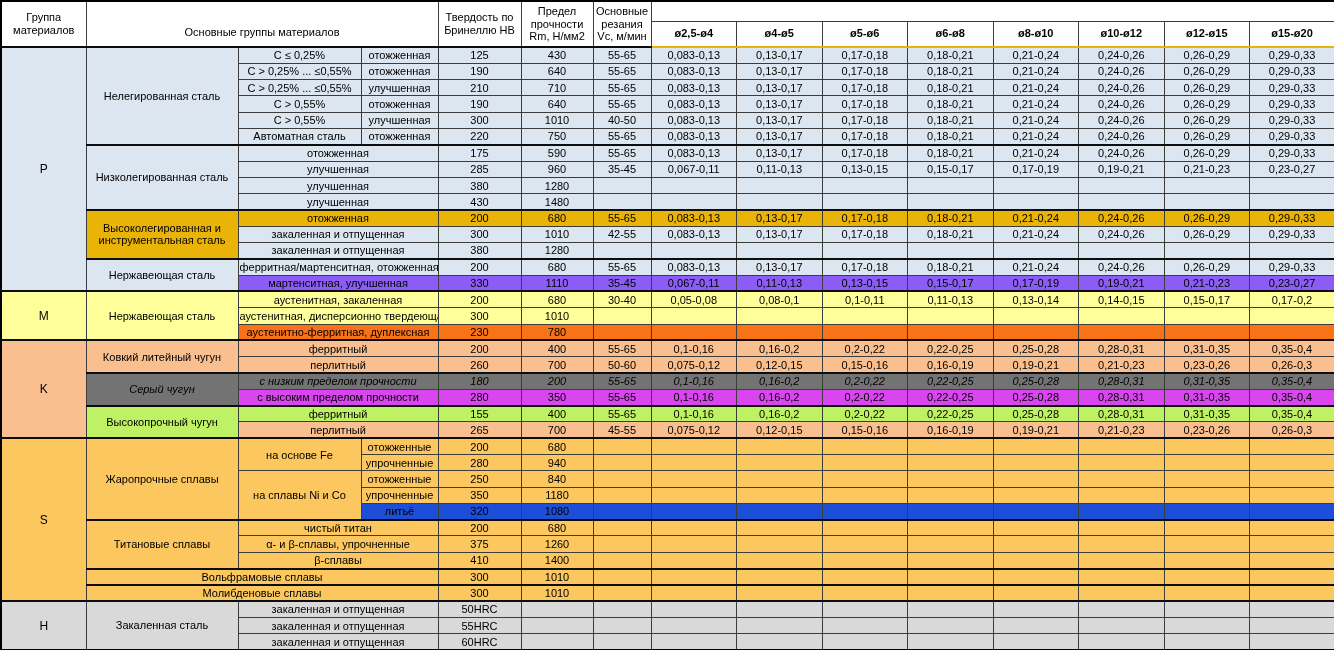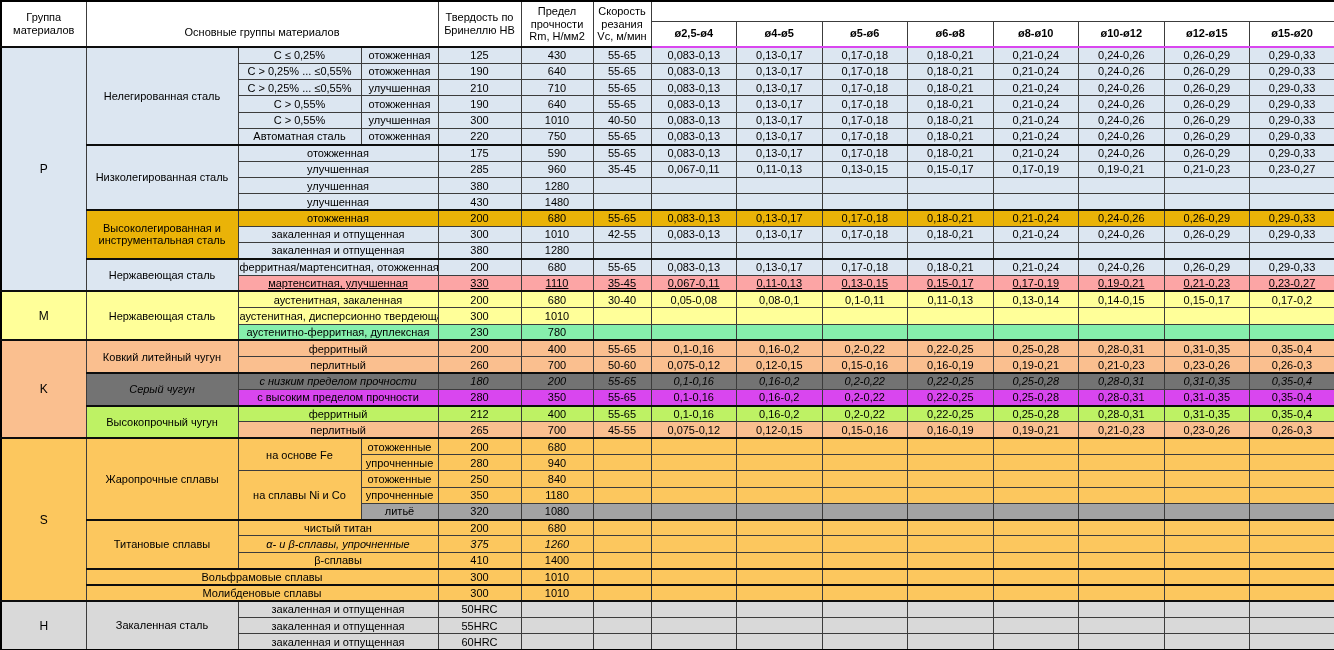--- a/index.html
+++ b/index.html
@@ -19,21 +19,21 @@
     padding:0 1px;
     overflow:hidden;
     white-space:nowrap;
   }
   thead tr.r1{height:20px;}
   thead tr.r2{height:26px;}
   tbody tr{height:16.3px;}
   th{font-weight:normal;background:#fff;white-space:normal;line-height:1.15;}
   th.dia{font-weight:bold;white-space:nowrap;}
   th.vb{vertical-align:bottom;padding-bottom:7px;}
-  thead tr.r2 th{border-bottom:2px solid #d946ef;}
+  thead tr.r2 th{border-bottom:2px solid #eab308;}
   thead th.span2{border-bottom:2px solid #0d0d0d;}
   td.b{white-space:normal;line-height:1.1;}
   td.g{font-size:12px;}
   tr.sec td{border-top:2px solid #0d0d0d;}
 </style>
 </head>
 <body>
 
 <table>
   <colgroup>
@@ -52,21 +52,21 @@
       <col style="width:85.5px">
       <col style="width:85.5px">
       <col style="width:85.5px">
   </colgroup>
   <thead>
     <tr class="r1">
       <th rowspan="2" class="span2">Группа материалов</th>
       <th rowspan="2" colspan="3" class="vb span2">Основные группы материалов</th>
       <th rowspan="2" class="span2">Твердость по Бринеллю НВ</th>
       <th rowspan="2" class="span2">Предел прочности Rm, Н/мм2</th>
-      <th rowspan="2" class="span2">Скорость резания Vc, м/мин</th>
+      <th rowspan="2" class="span2">Основные резания Vc, м/мин</th>
       <th colspan="8"></th>
     </tr>
     <tr class="r2">
       <th class="dia">ø2,5-ø4</th>
       <th class="dia">ø4-ø5</th>
       <th class="dia">ø5-ø6</th>
       <th class="dia">ø6-ø8</th>
       <th class="dia">ø8-ø10</th>
       <th class="dia">ø10-ø12</th>
       <th class="dia">ø12-ø15</th>
@@ -274,21 +274,21 @@
         <td>55-65</td>
         <td>0,083-0,13</td>
         <td>0,13-0,17</td>
         <td>0,17-0,18</td>
         <td>0,18-0,21</td>
         <td>0,21-0,24</td>
         <td>0,24-0,26</td>
         <td>0,26-0,29</td>
         <td>0,29-0,33</td>
       </tr>
-      <tr style="background: #fca5a5; text-decoration: underline;">
+      <tr style="background: #8b5cf6;">
         <td colspan="2">мартенситная, улучшенная</td>
         <td>330</td>
         <td>1110</td>
         <td>35-45</td>
         <td>0,067-0,11</td>
         <td>0,11-0,13</td>
         <td>0,13-0,15</td>
         <td>0,15-0,17</td>
         <td>0,17-0,19</td>
         <td>0,19-0,21</td>
@@ -318,21 +318,21 @@
         <td></td>
         <td></td>
         <td></td>
         <td></td>
         <td></td>
         <td></td>
         <td></td>
         <td></td>
         <td></td>
       </tr>
-      <tr style="background: #86efac;">
+      <tr style="background: #f97316;">
         <td colspan="2">аустенитно-ферритная, дуплексная</td>
         <td>230</td>
         <td>780</td>
         <td></td>
         <td></td>
         <td></td>
         <td></td>
         <td></td>
         <td></td>
         <td></td>
@@ -394,21 +394,21 @@
         <td>0,2-0,22</td>
         <td>0,22-0,25</td>
         <td>0,25-0,28</td>
         <td>0,28-0,31</td>
         <td>0,31-0,35</td>
         <td>0,35-0,4</td>
       </tr>
       <tr class="sec" style="background: #bef264;">
         <td rowspan="2" class="b">Высокопрочный чугун</td>
         <td colspan="2">ферритный</td>
-        <td>212</td>
+        <td>155</td>
         <td>400</td>
         <td>55-65</td>
         <td>0,1-0,16</td>
         <td>0,16-0,2</td>
         <td>0,2-0,22</td>
         <td>0,22-0,25</td>
         <td>0,25-0,28</td>
         <td>0,28-0,31</td>
         <td>0,31-0,35</td>
         <td>0,35-0,4</td>
@@ -480,21 +480,21 @@
         <td></td>
         <td></td>
         <td></td>
         <td></td>
         <td></td>
         <td></td>
         <td></td>
         <td></td>
         <td></td>
       </tr>
-      <tr style="background: #a3a3a3; padding-left: 20px;">
+      <tr style="background: #1d4ed8; padding-left: 20px;">
         <td>литьё</td>
         <td>320</td>
         <td>1080</td>
         <td></td>
         <td></td>
         <td></td>
         <td></td>
         <td></td>
         <td></td>
         <td></td>
@@ -509,21 +509,21 @@
         <td></td>
         <td></td>
         <td></td>
         <td></td>
         <td></td>
         <td></td>
         <td></td>
         <td></td>
         <td></td>
       </tr>
-      <tr style="background: rgb(252, 199, 94); font-style: italic;">
+      <tr style="background: rgb(252, 199, 94);">
         <td colspan="2">α- и β-сплавы, упрочненные</td>
         <td>375</td>
         <td>1260</td>
         <td></td>
         <td></td>
         <td></td>
         <td></td>
         <td></td>
         <td></td>
         <td></td>

